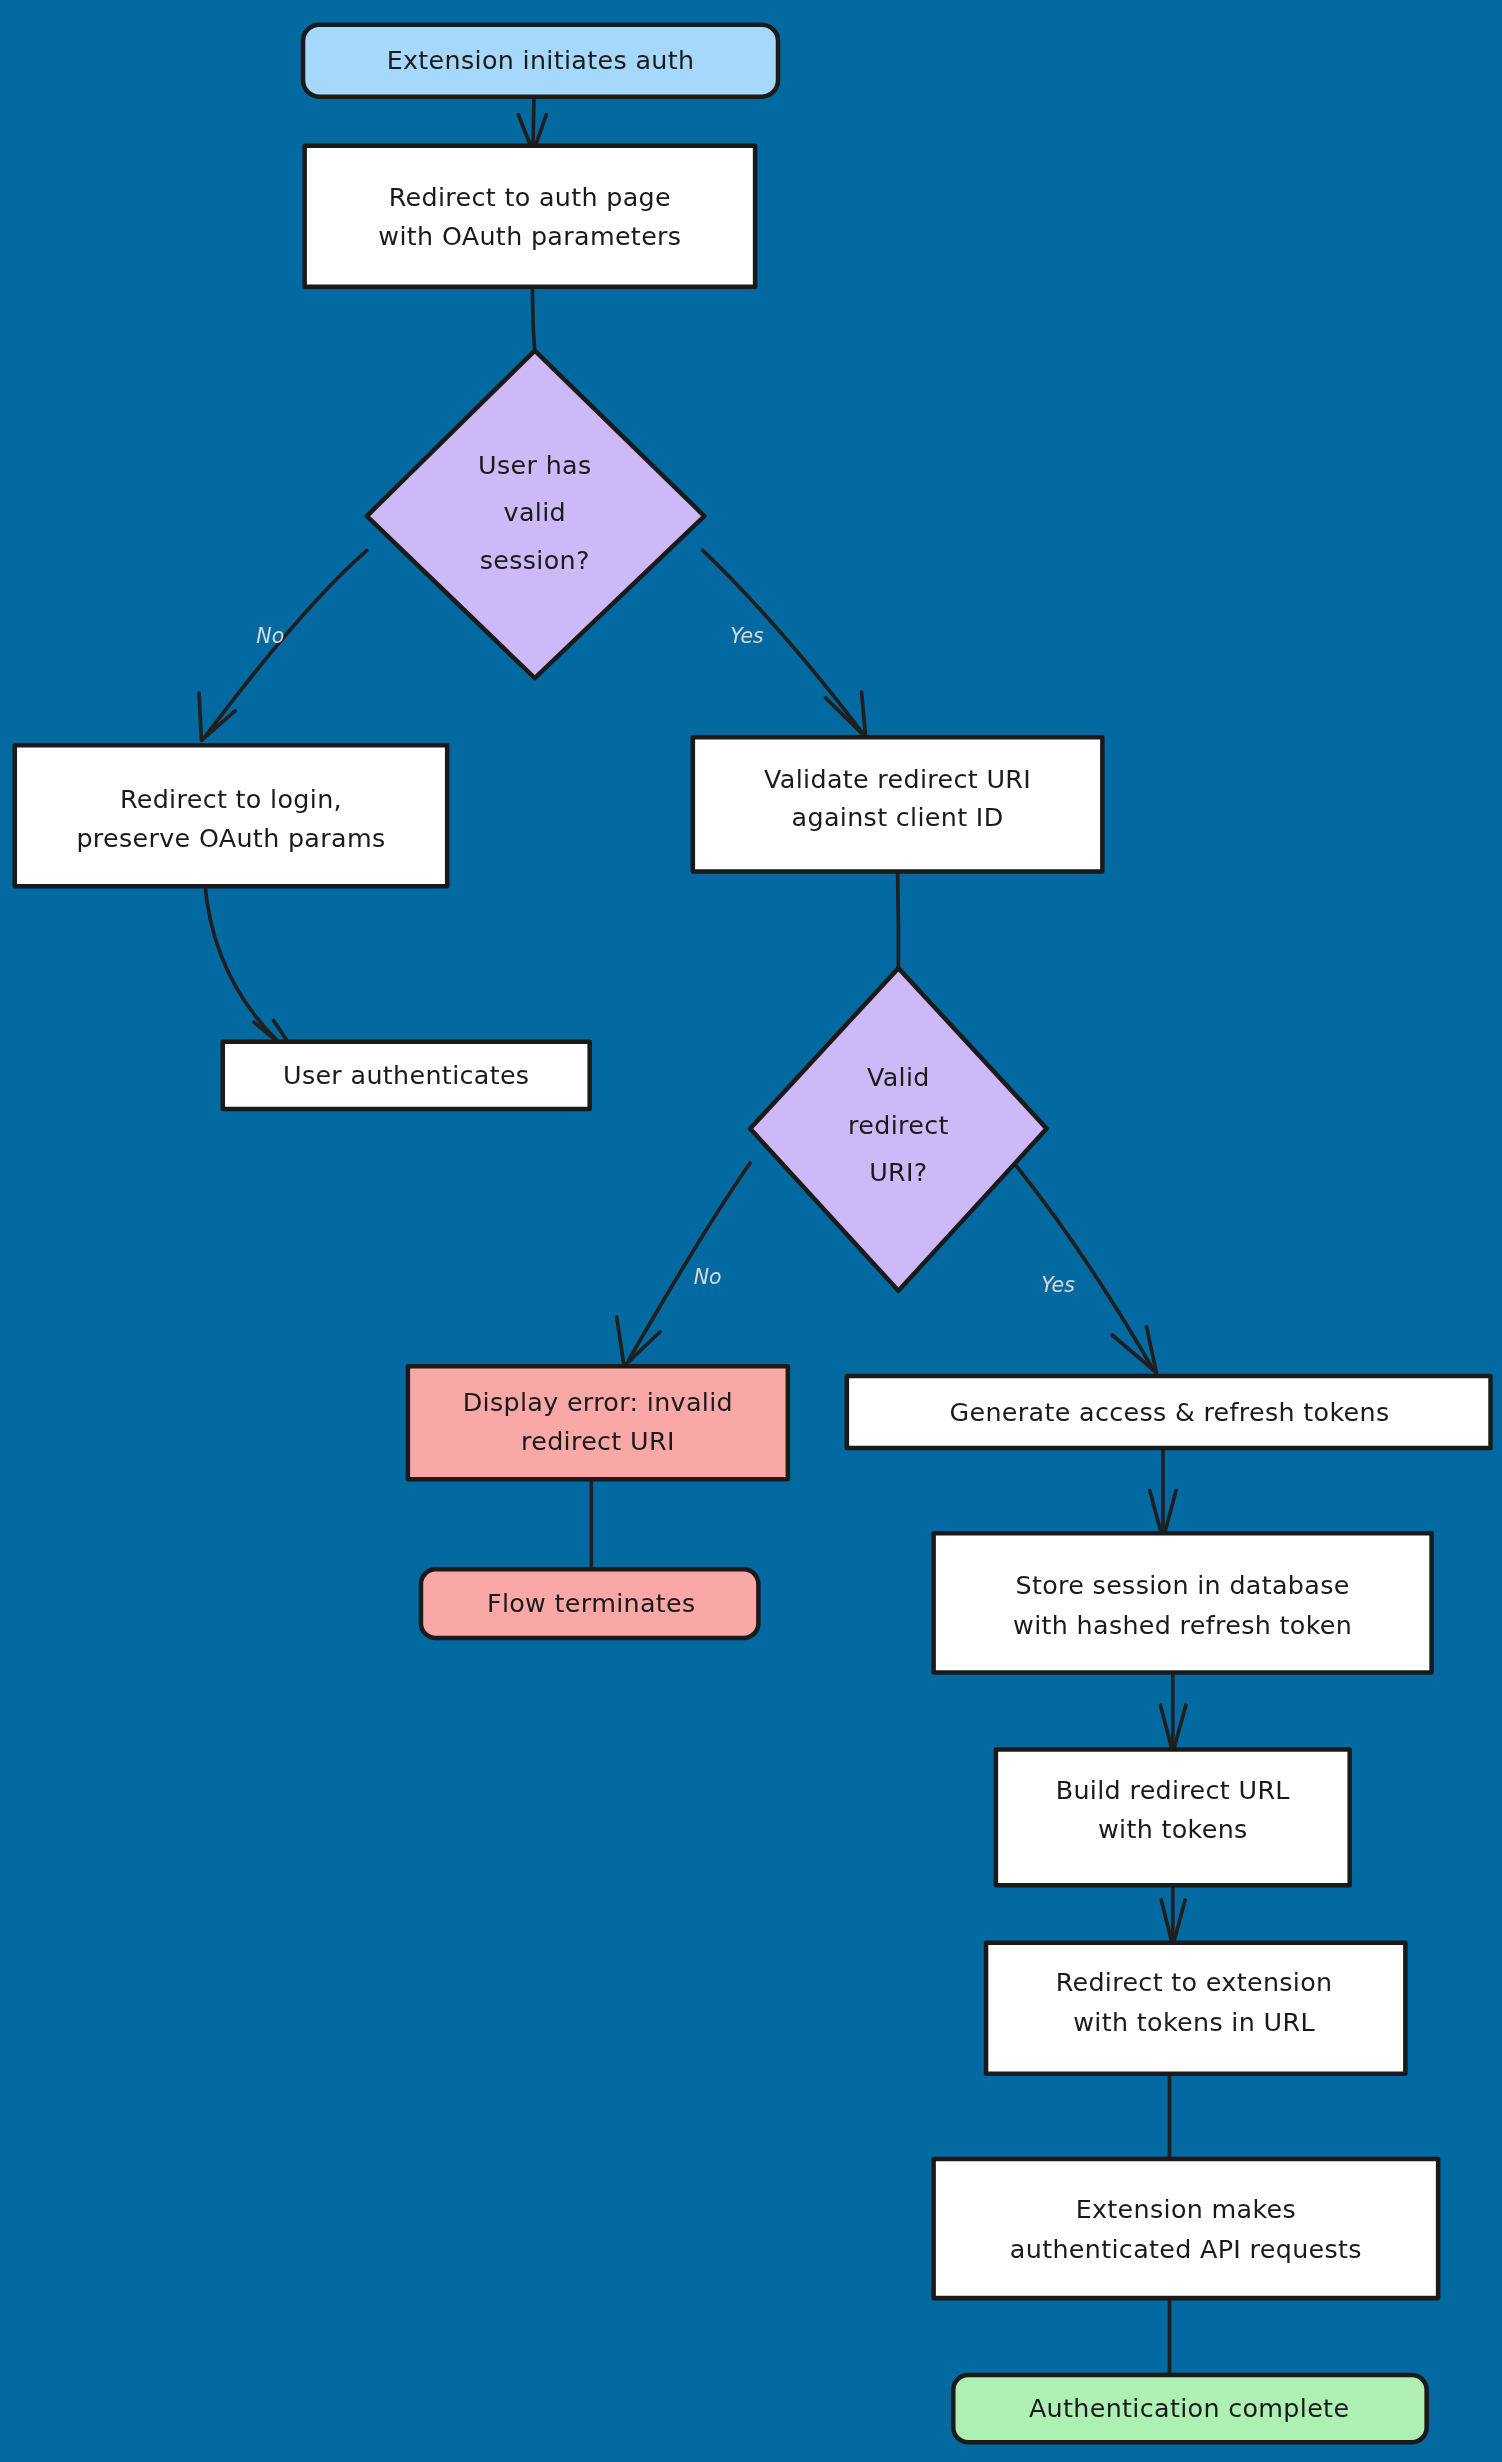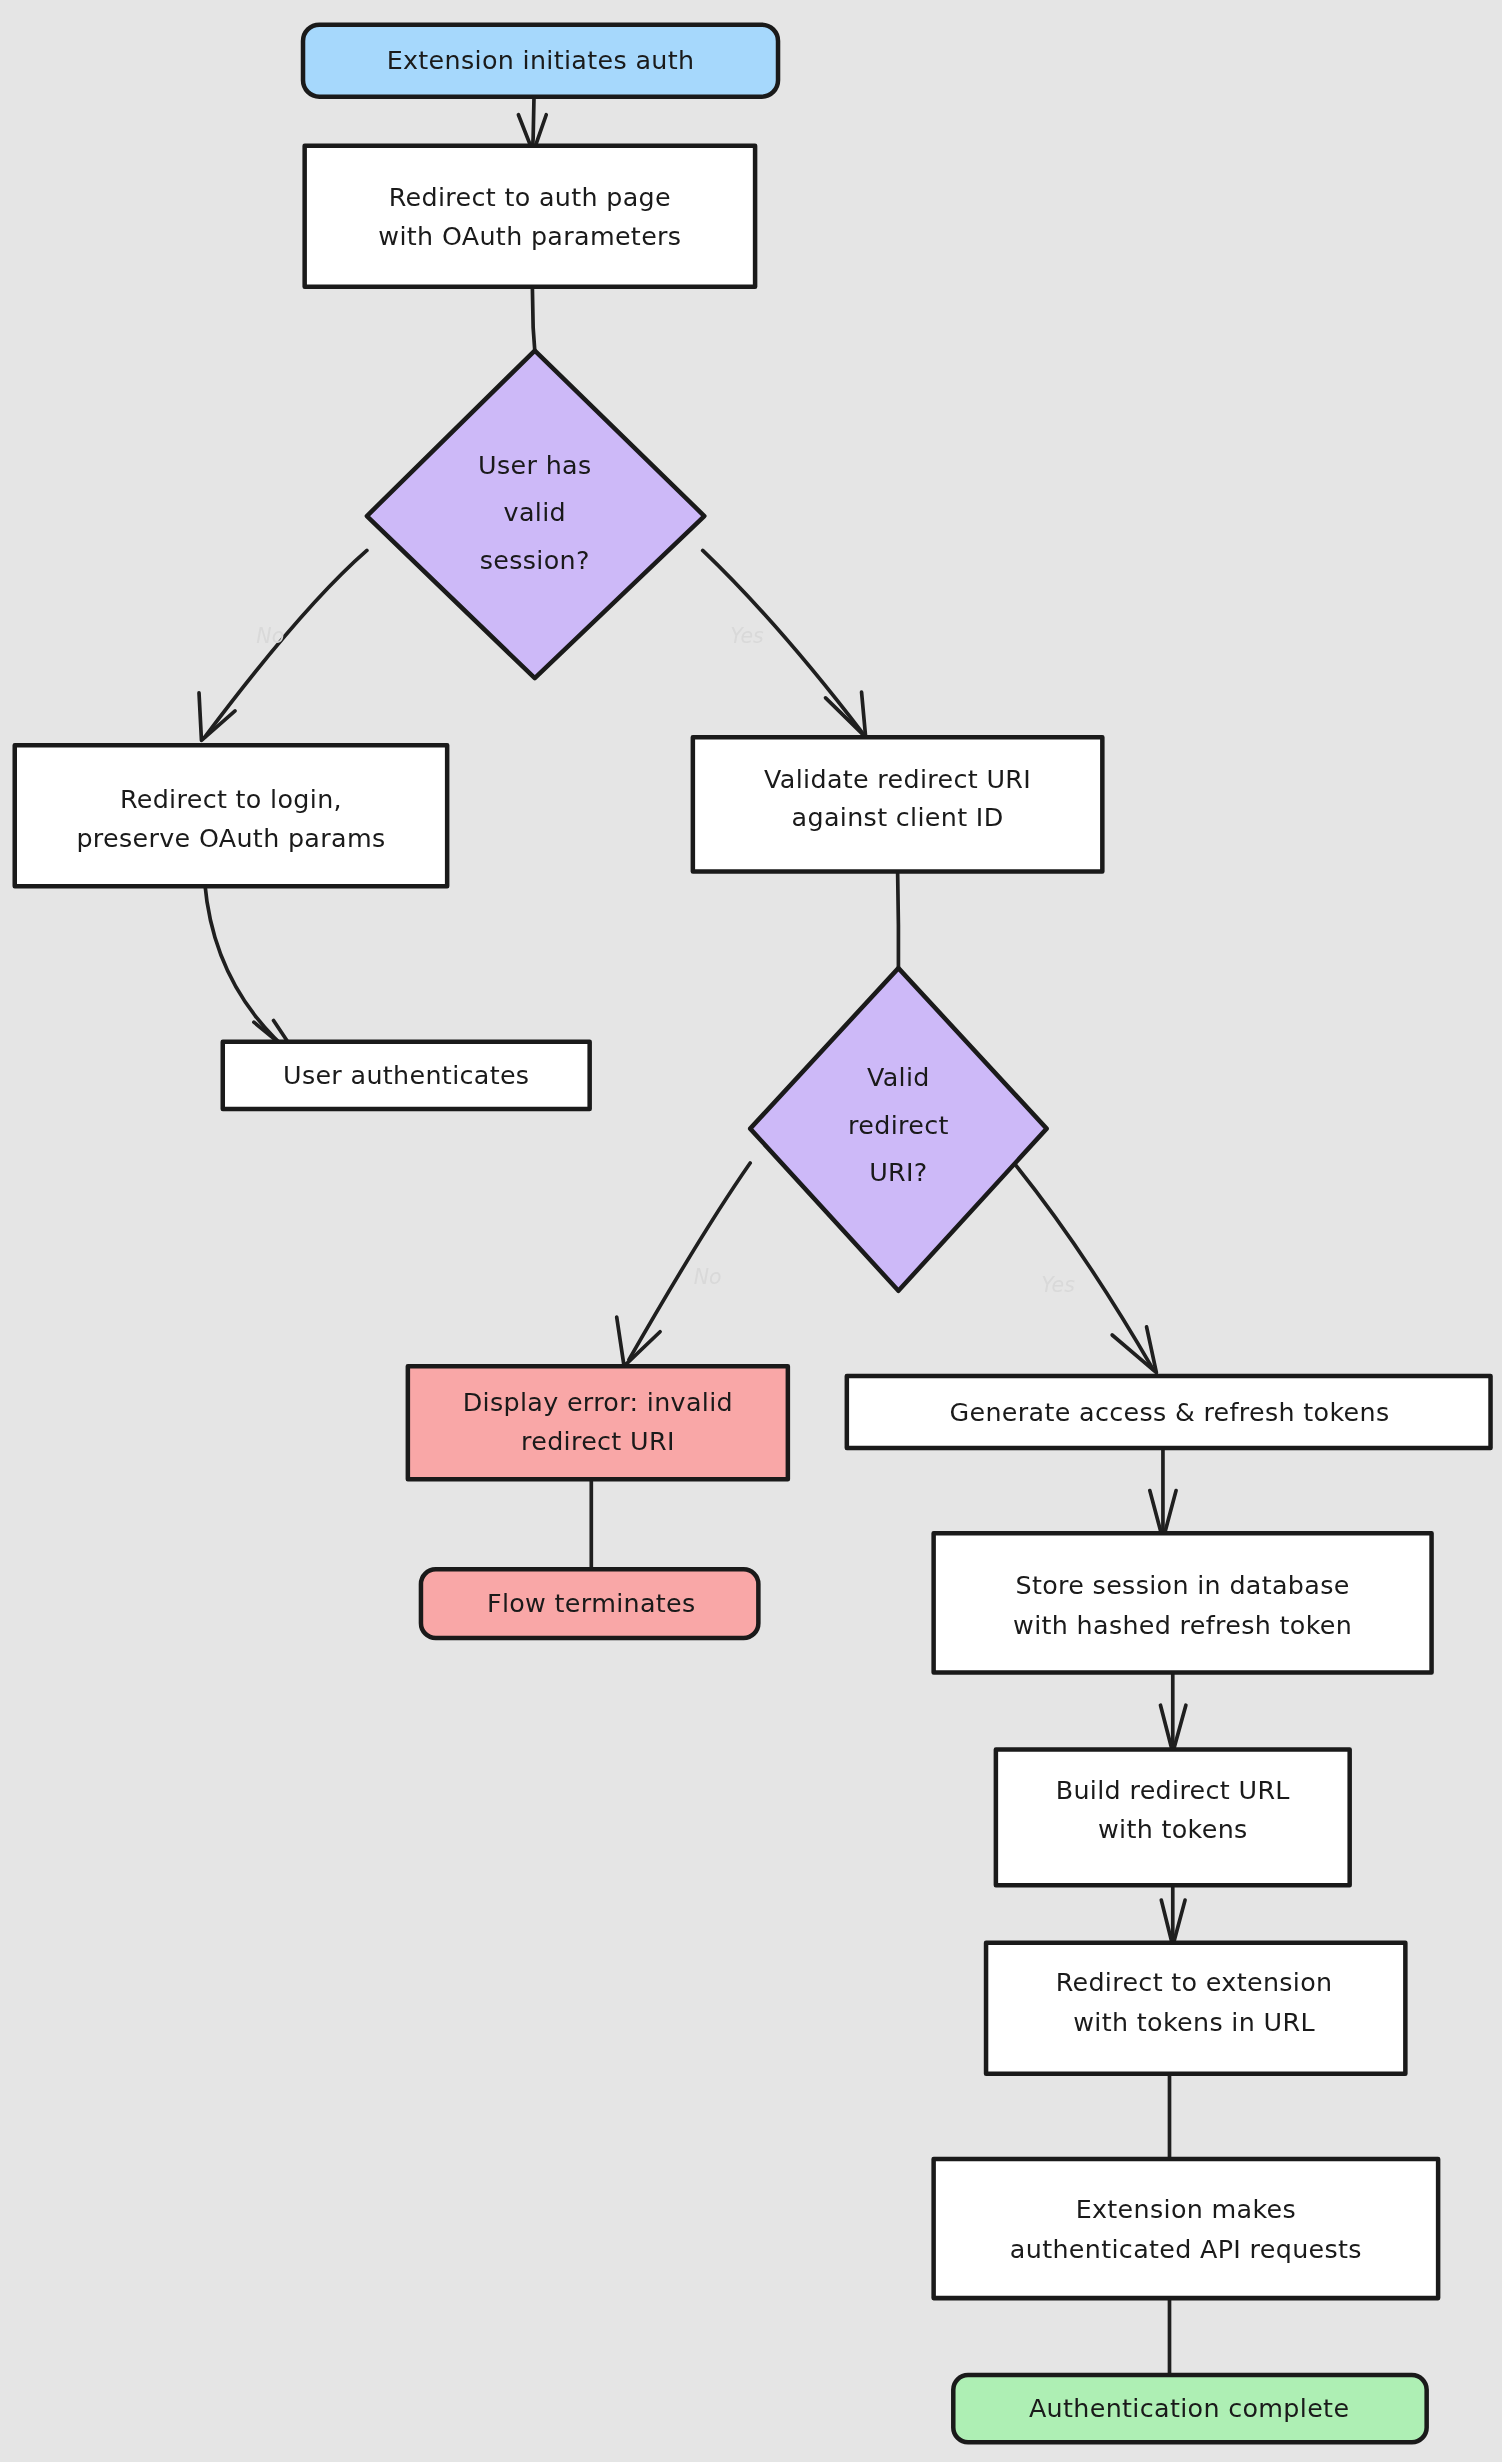--- a/index.html
+++ b/index.html
@@ -5,21 +5,21 @@
 <style>
   html, body {
     margin: 0;
     padding: 0;
     background: #000000;
   }
   #stage {
     position: relative;
     width: 1502px;
     height: 2462px;
-    background: #e5e5e5;
+    background: #0369a1;
     overflow: hidden;
     font-family: "DejaVu Sans", sans-serif;
   }
   #stage svg {
     position: absolute;
     left: 0; top: 0;
     width: 1502px;
     height: 2462px;
   }
   .nodeText {

